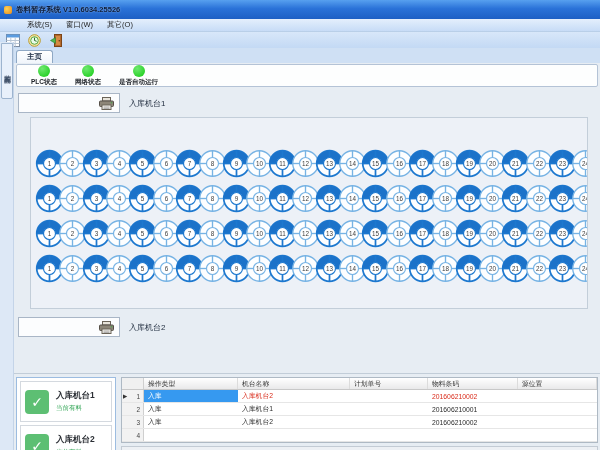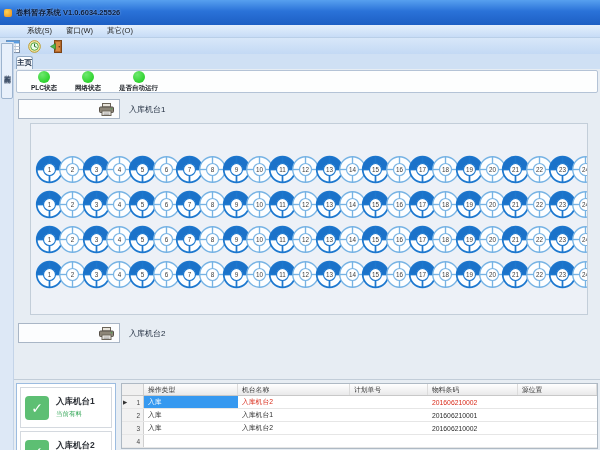--- a/index.html
+++ b/index.html
@@ -1,35 +1,35 @@
 <!DOCTYPE html>
 <html><head>
 <meta charset="utf-8">
 <style>
   * { margin:0; padding:0; box-sizing:border-box; }
   html,body { width:600px; height:450px; overflow:hidden; }
   body { font-family:"Liberation Sans","DejaVu Sans",sans-serif; background:#e7edf3; position:relative; }
   .app { width:600px; height:450px; display:flex; flex-direction:column; }
 
   
-  .titlebar { height:25px; background:linear-gradient(#57a0ef,#2a72d8 45%,#1d5fc4); display:flex; align-items:center; padding:0 4px; flex:none; }
+  .titlebar { height:19px; background:linear-gradient(#57a0ef,#2a72d8 45%,#1d5fc4); display:flex; align-items:center; padding:0 4px; flex:none; }
   .title-icon { width:8px; height:8px; border-radius:2px; background:radial-gradient(circle at 35% 35%, #ffd257, #e88a1a); margin-right:4px; flex:none; }
   .title-text { font-size:7.5px; color:#0c1c38; font-weight:bold; white-space:nowrap; text-shadow:0 0 2px rgba(255,255,255,.5); }
 
   
   .menubar { height:13px; background:linear-gradient(#e4effc,#c7dcf6); display:flex; align-items:center; padding-left:20px; flex:none; border-bottom:1px solid #b9cfe8; }
   .menu-item { font-size:7.5px; color:#1c1c1c; padding:1px 7px; cursor:default; }
 
   
   .toolbar { height:16px; background:linear-gradient(#d8e7f9,#c3d9f4); display:flex; align-items:center; gap:7px; padding-left:5px; flex:none; }
   .tool-btn { width:15px; height:14px; display:flex; align-items:center; justify-content:center; }
 
   
   .tabstrip { height:15px; background:#cfe0f4; display:flex; align-items:flex-end; padding-left:16px; flex:none; }
-  .tab { height:13px; background:linear-gradient(#ffffff,#f0f5fb); border:1px solid #8fa8c4; border-bottom:none; border-radius:3px 3px 0 0; padding:0 0; font-size:7.5px; font-weight:bold; color:#1c2c44; display:flex; align-items:center; }
+  .tab { height:13px; background:linear-gradient(#ffffff,#f0f5fb); border:1px solid #8fa8c4; border-bottom:none; border-radius:3px 3px 0 0; padding:0 10px; font-size:7.5px; font-weight:bold; color:#1c2c44; display:flex; align-items:center; }
 
   
   .left-strip { position:absolute; left:0; top:42px; width:14px; height:408px; background:#dde8f6; border-right:1px solid #c4d4e8; }
   .side-tab { margin:1px 1px; width:12px; height:56px; background:#e8f0fb; border:1px solid #9db4cf; border-radius:0 0 2px 2px; display:flex; align-items:center; justify-content:center; }
   .side-tab span { writing-mode:vertical-rl; text-orientation:upright; font-size:7px; color:#31425c; letter-spacing:1px; }
 
   
   .content { flex:1; margin-left:14px; display:flex; flex-direction:column; background:#e7edf3; }
 
   .status-panel { height:23px; margin:1px 2px 0 2px; background:#fdfefe; border:1px solid #b4c3d6; border-radius:2px; display:flex; align-items:center; gap:18px; padding-left:14px; flex:none; }

